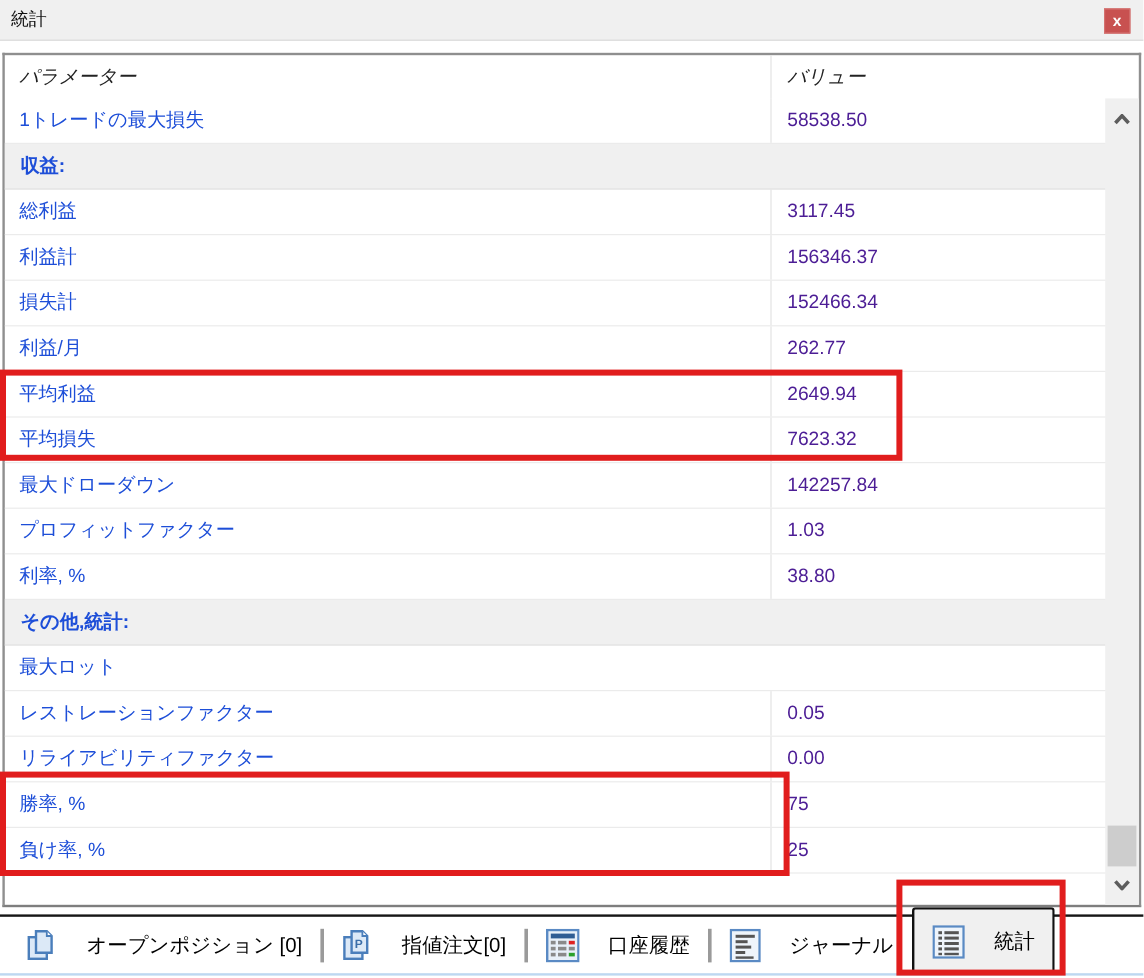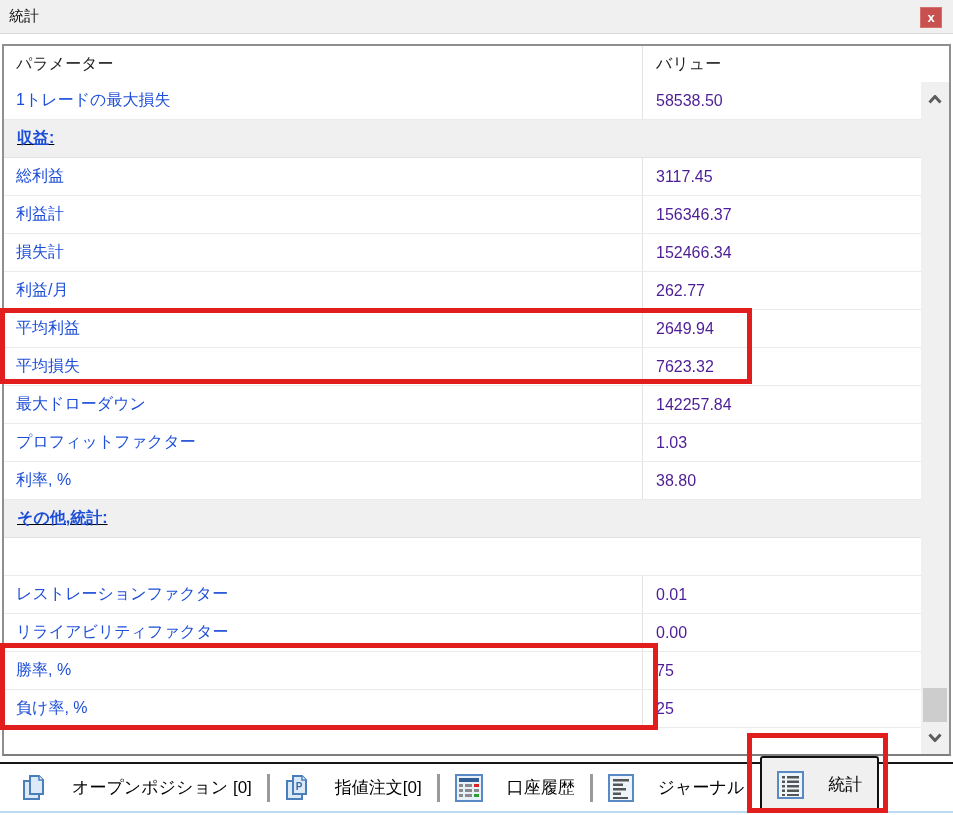--- a/index.html
+++ b/index.html
@@ -14,28 +14,28 @@
   .titlebar .title { font-size:15px; padding-left:9px; color:#111; }
   .close-btn { position:absolute; right:11px; top:7px; width:22px; height:21px;
                background:#c85150; border:1px solid #d4716f; color:#fff;
                font-weight:bold; font-size:13px; line-height:19px; text-align:center;
                cursor:pointer; }
 
   
   .table-panel { position:absolute; left:2px; top:44px; width:949px; height:712px;
                  background:#fff; border:2px solid #8f8f8f; border-bottom-color:#7e7e7e; }
   .trow { display:flex; height:38px; align-items:center; border-bottom:1px solid #ebebeb; }
-  .thead { height:36px; border-bottom:none; }
+  .thead { height:36px; border-bottom:none;font-style:italic; }
   .trow .param { width:638px; padding-left:12px; font-size:16px; color:#1d4ed8;
                  white-space:nowrap; overflow:hidden; }
   .trow .value { flex:1; align-self:stretch; display:flex; align-items:center;
                  border-left:1px solid #e3e3e3; padding-left:13px; font-size:16px; color:#4c1d95;
                  white-space:nowrap; overflow:hidden; }
   .thead .param, .thead .value { color:#222; }
-  .trow.section { background:#f0f0f0; border-bottom:1px solid #e2e2e2;text-decoration:underline; }
+  .trow.section { background:#f0f0f0; border-bottom:1px solid #e2e2e2; }
   .trow.section .param { width:100%; font-weight:bold; padding-left:13px; }
 
   
   .scrollbar { position:absolute; top:36px; right:0; bottom:0; width:28px;
                background:#f0f0f0; }
   .scroll-arrow { position:absolute; left:0; width:28px; height:22px;
                   display:flex; align-items:center; justify-content:center; cursor:pointer; }
   .scroll-arrow.up { top:6px; }
   .scroll-arrow.down { bottom:6px; }
   .scroll-thumb { position:absolute; left:2px; width:24px; bottom:32px; height:34px;
@@ -119,24 +119,25 @@
       <div class="value">1.03</div>
     </div>
     <div class="trow">
       <div class="param">利率, %</div>
       <div class="value">38.80</div>
     </div>
     <div class="trow section">
       <div class="param">その他,統計:</div>
     </div>
     <div class="trow">
+      <div class="param">最大ロット</div>
     </div>
     <div class="trow">
       <div class="param">レストレーションファクター</div>
-      <div class="value">0.01</div>
+      <div class="value">0.05</div>
     </div>
     <div class="trow">
       <div class="param">リライアビリティファクター</div>
       <div class="value">0.00</div>
     </div>
     <div class="trow">
       <div class="param">勝率, %</div>
       <div class="value">75</div>
     </div>
     <div class="trow">

